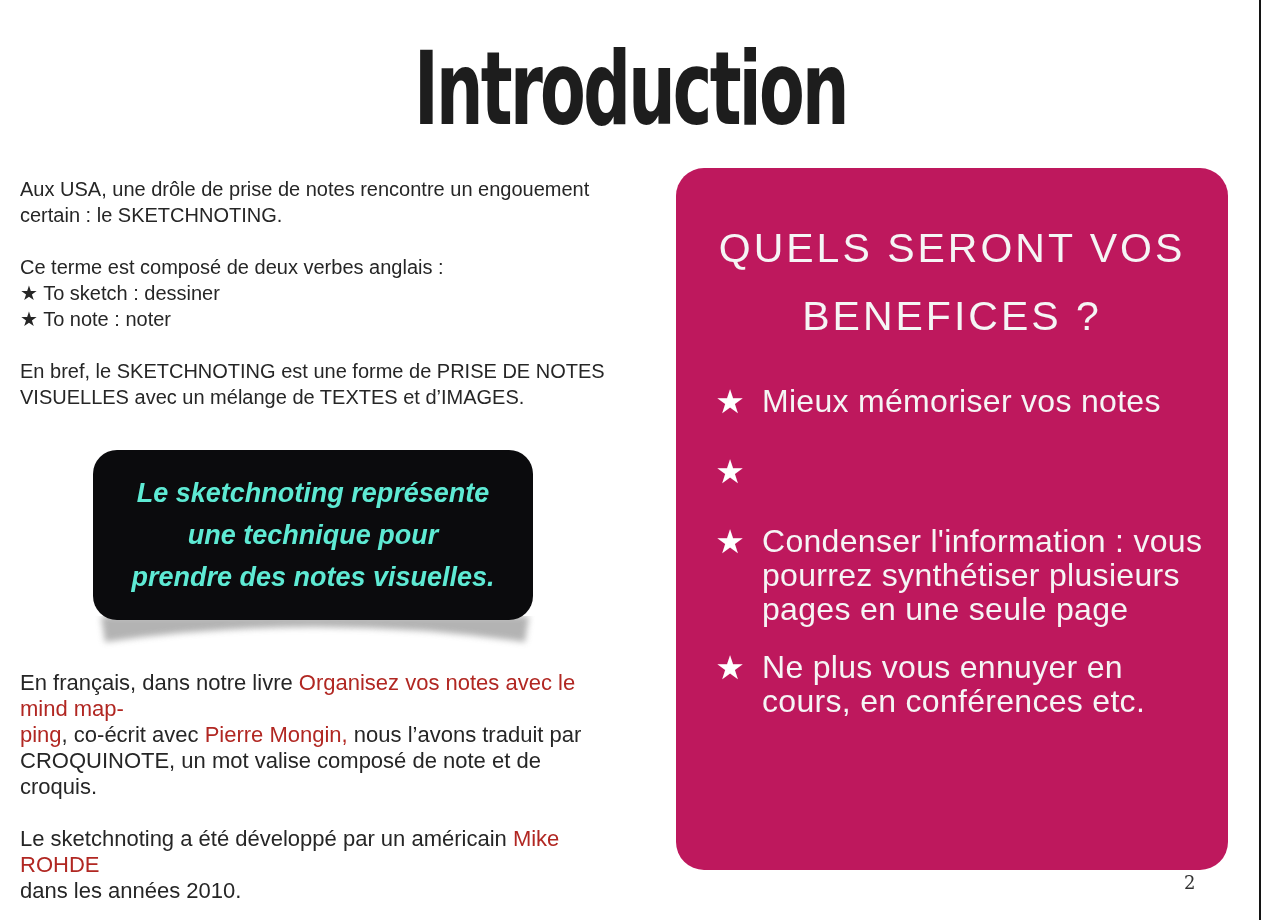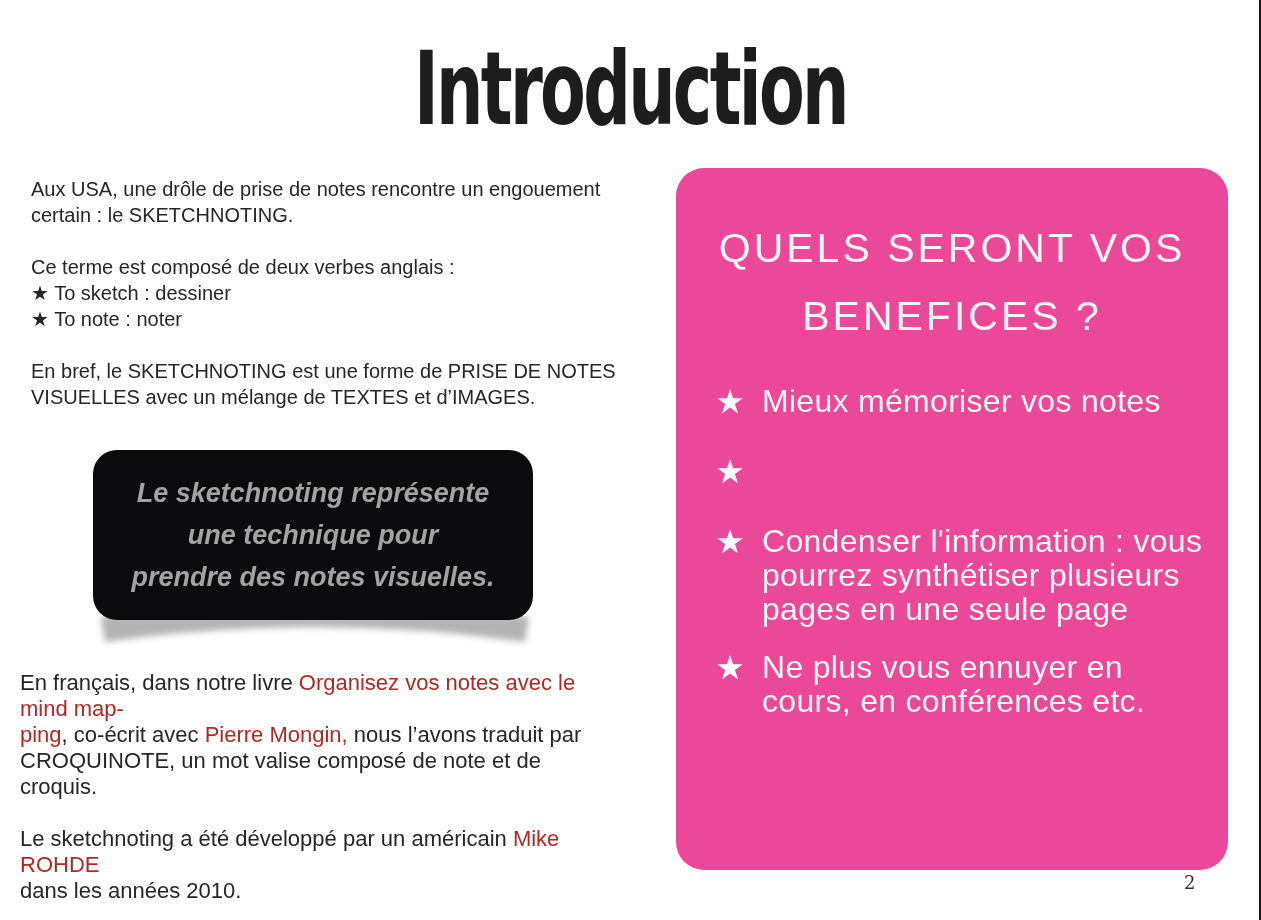--- a/index.html
+++ b/index.html
@@ -26,47 +26,47 @@
     letter-spacing:-3px;
     color:#1d1d1d;
     transform:scale(0.9,1.38);
     transform-origin:center center;
     white-space:nowrap;
   }
 
   
   .left-col{position:absolute;left:20px;top:176px;width:596px;}
   .left-col p{
-    margin:0 0 26px 11px;
+    margin:0 0 26px 0;
     font-size:20px;line-height:26px;
     white-space:pre-line;
   }
   .lower-left{position:absolute;left:20px;top:670px;width:596px;}
   .lower-left p{margin:0 0 26px 0;font-size:22px;line-height:26px;}
   .red-link{color:#b12722;}
 
   
   .quote-box{
     position:absolute;left:93px;top:450px;width:440px;height:170px;
     background:#0b0b0d;border-radius:24px;
     display:flex;align-items:center;justify-content:center;
     z-index:2;
   }
   .quote-text{
-    color:#a3a3a3;
+    color:#5eead4;
     font-weight:bold;font-style:italic;
     font-size:27px;line-height:42px;
     text-align:center;white-space:pre-line;
   }
   .quote-shadow{position:absolute;left:95px;top:616px;width:440px;height:40px;z-index:1;}
 
   
   .benefits-panel{
     position:absolute;left:676px;top:168px;width:552px;height:702px;
-    background:#ec4899;border-radius:28px;
+    background:#be185d;border-radius:28px;
     color:#f5f5f5;
     box-sizing:border-box;
   }
   .benefits-heading{
     margin-top:46px;
     text-align:center;
     font-size:41px;line-height:68px;
     letter-spacing:3px;
     font-weight:normal;
     white-space:pre-line;

